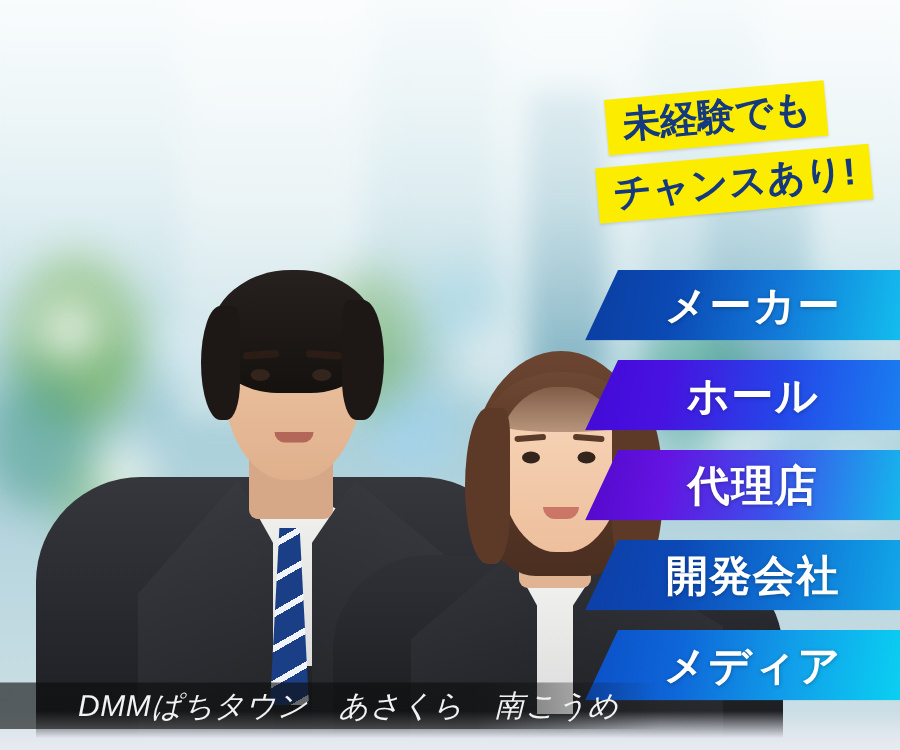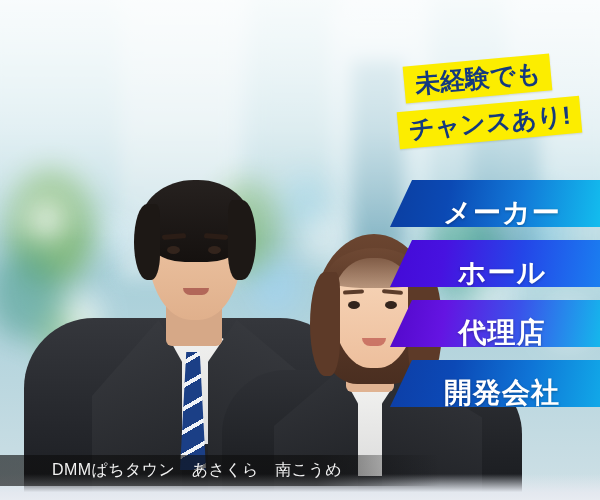--- a/index.html
+++ b/index.html
@@ -87,42 +87,42 @@
     transform:rotate(-5.2deg);
     padding:5px 10px 6px 11px;font-size:25px;line-height:1.04;
     box-shadow:0 1px 2px rgba(0,0,0,.12);
   }
 
   
   .cats{position:absolute;right:0;top:180px;z-index:42;width:210px;}
   .cat{
     position:relative;height:47px;margin-bottom:13px;
     clip-path:polygon(22px 0,100% 0,100% 100%,0 100%);
-    display:flex;align-items:flex-end;justify-content:center;
+    display:flex;align-items:center;justify-content:center;
     padding-left:14px;box-sizing:border-box;
   }
   .cat span{
     color:#ffffff;font-size:28px;font-weight:700;letter-spacing:1px;
     line-height:1;white-space:nowrap;
     text-shadow:0 1px 3px rgba(0,0,0,.30);
   }
   .cat-0{background:linear-gradient(100deg,#0b3ea0 0%,#0b49b4 28%,#1279d8 62%,#13bdee 100%);}
   .cat-1{background:linear-gradient(100deg,#4409d6 0%,#4712e0 26%,#2446e8 62%,#1a7ff0 100%);}
   .cat-2{background:linear-gradient(100deg,#0d3ea6 0%,#0c49b6 30%,#0f74d6 65%,#11a8e8 100%);}
   .cat-3{background:linear-gradient(100deg,#5208c9 0%,#6414e2 26%,#3a52ea 60%,#15b7ec 100%);}
   .cat-4{background:linear-gradient(100deg,#0b4ec6 0%,#0e66d8 30%,#11a0ea 66%,#0ad0f2 100%);}
 
   
   .credit{
     position:absolute;left:0;top:455px;width:440px;height:31px;z-index:46;
     background:linear-gradient(90deg,rgba(12,12,12,.62) 0%,rgba(12,12,12,.60) 72%,rgba(12,12,12,0) 100%);
     display:flex;align-items:center;
   }
   .credit span{
-    color:#f2f2f2;font-size:16px;margin-left:52px;white-space:nowrap;letter-spacing:.4px;
+    color:#f2f2f2;font-size:20px;margin-left:52px;white-space:nowrap;letter-spacing:.4px;font-style:italic;
   }
 </style>
 </head>
 <body>
 
 <div id="banner">
 
   <div class="bg-base"></div>
 
   <div class="bg-city">
@@ -206,19 +206,22 @@
     </div>
     <div class="cat cat-1">
       <span>ホール</span>
     </div>
     <div class="cat cat-3">
       <span>代理店</span>
     </div>
     <div class="cat cat-2">
       <span>開発会社</span>
     </div>
+    <div class="cat cat-4">
+      <span>メディア</span>
+    </div>
   </div>
 
   <div class="credit">
     <span>DMMぱちタウン　あさくら　南こうめ</span>
   </div>
 
 </div>
 
 </body></html>

